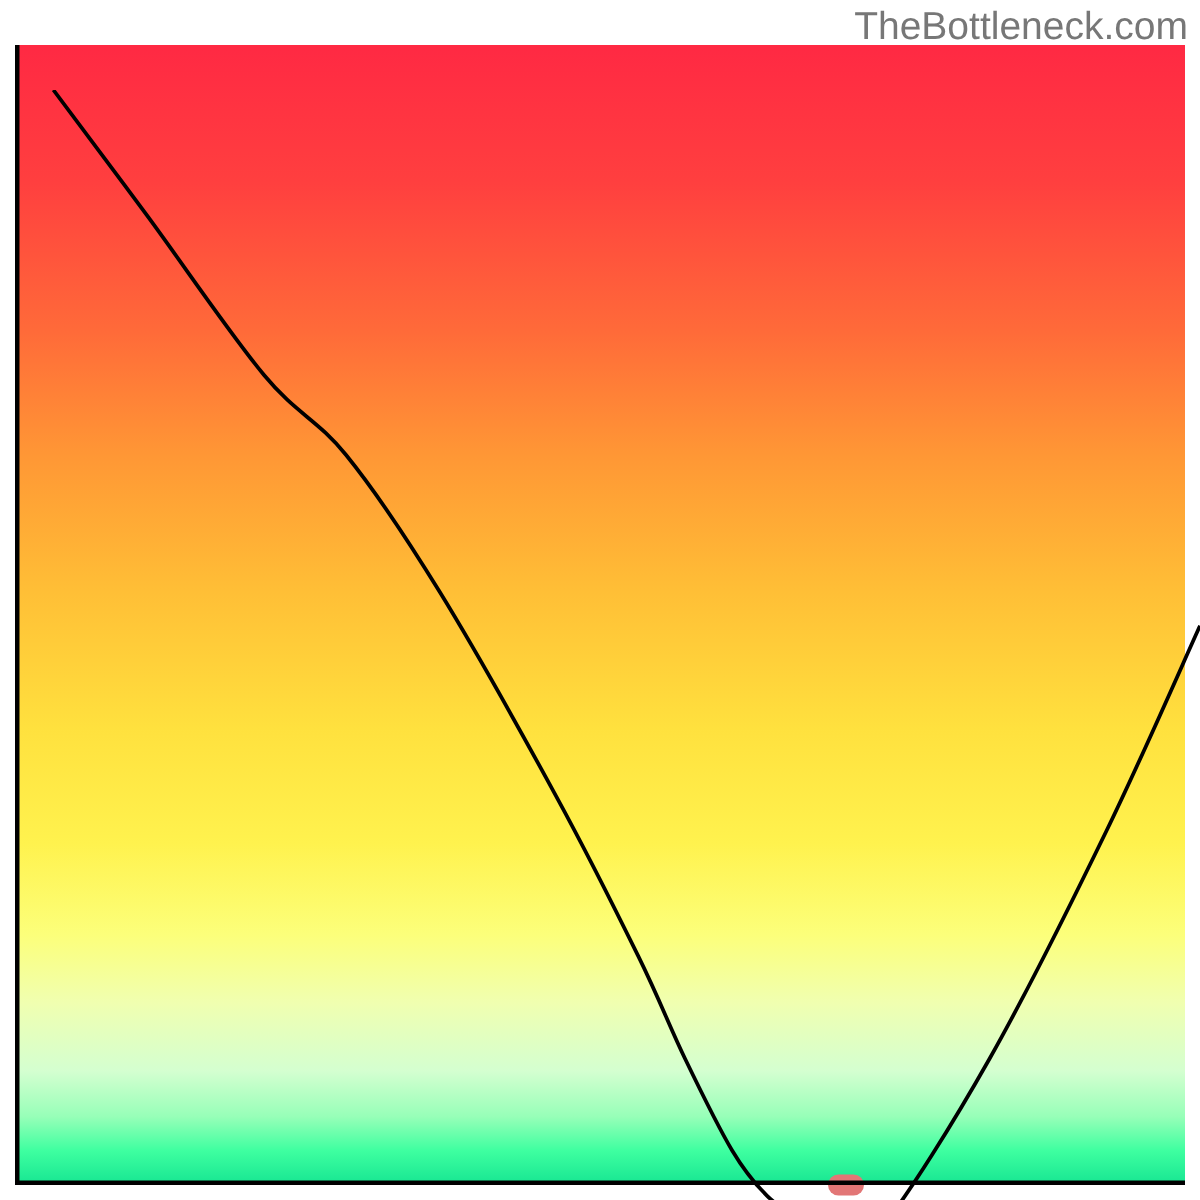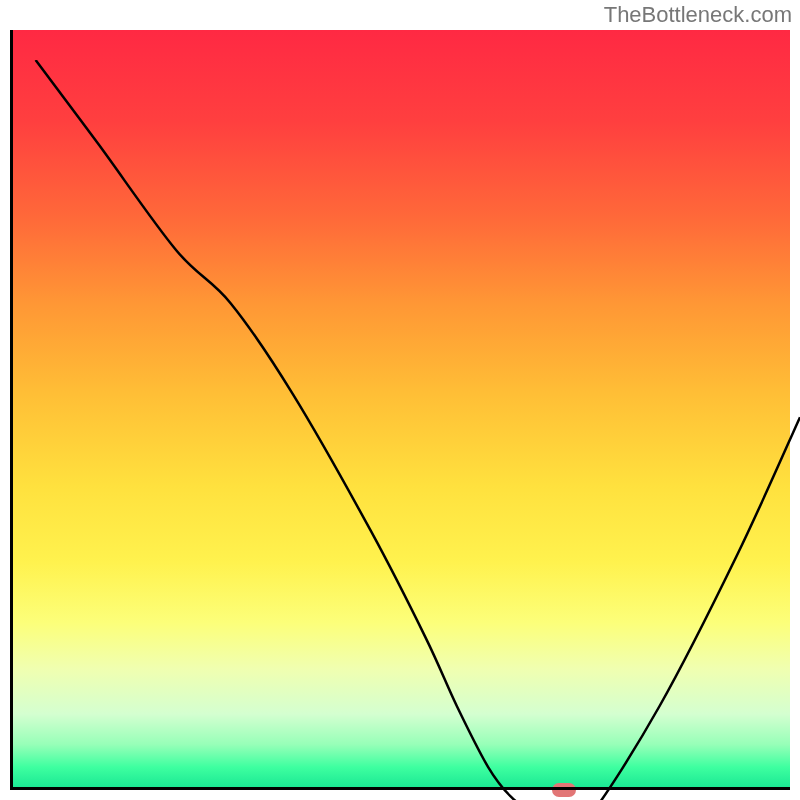--- a/index.html
+++ b/index.html
@@ -1,18 +1,18 @@
 <!DOCTYPE html>
 <html><head>
 <meta charset="utf-8">
 <style>
   * { margin: 0; padding: 0; box-sizing: border-box; }
   body { width: 800px; height: 800px; background: #fff; font-family: Arial, sans-serif; position: relative; }
   .chart-container { width: 800px; height: 800px; position: relative; }
-  .watermark { position: absolute; top: 2px; right: 8px; color: #777; font-size: 22px; font-weight: normal; z-index: 10; }
+  .watermark { position: absolute; top: 2px; right: 8px; color: #777; font-size: 26px; font-weight: normal; z-index: 10; }
   .plot-area { position: absolute; left: 10px; top: 30px; width: 780px; height: 760px; }
   .gradient-bg { position: absolute; left: 0; top: 0; width: 100%; height: 100%;
     background: linear-gradient(to bottom,
       #ff2943 0%,
       #ff3f3f 12%,
       #ff6a39 25%,
       #ff9735 36%,
       #ffbf36 48%,
       #ffe13e 60%,
       #fff24e 70%,

